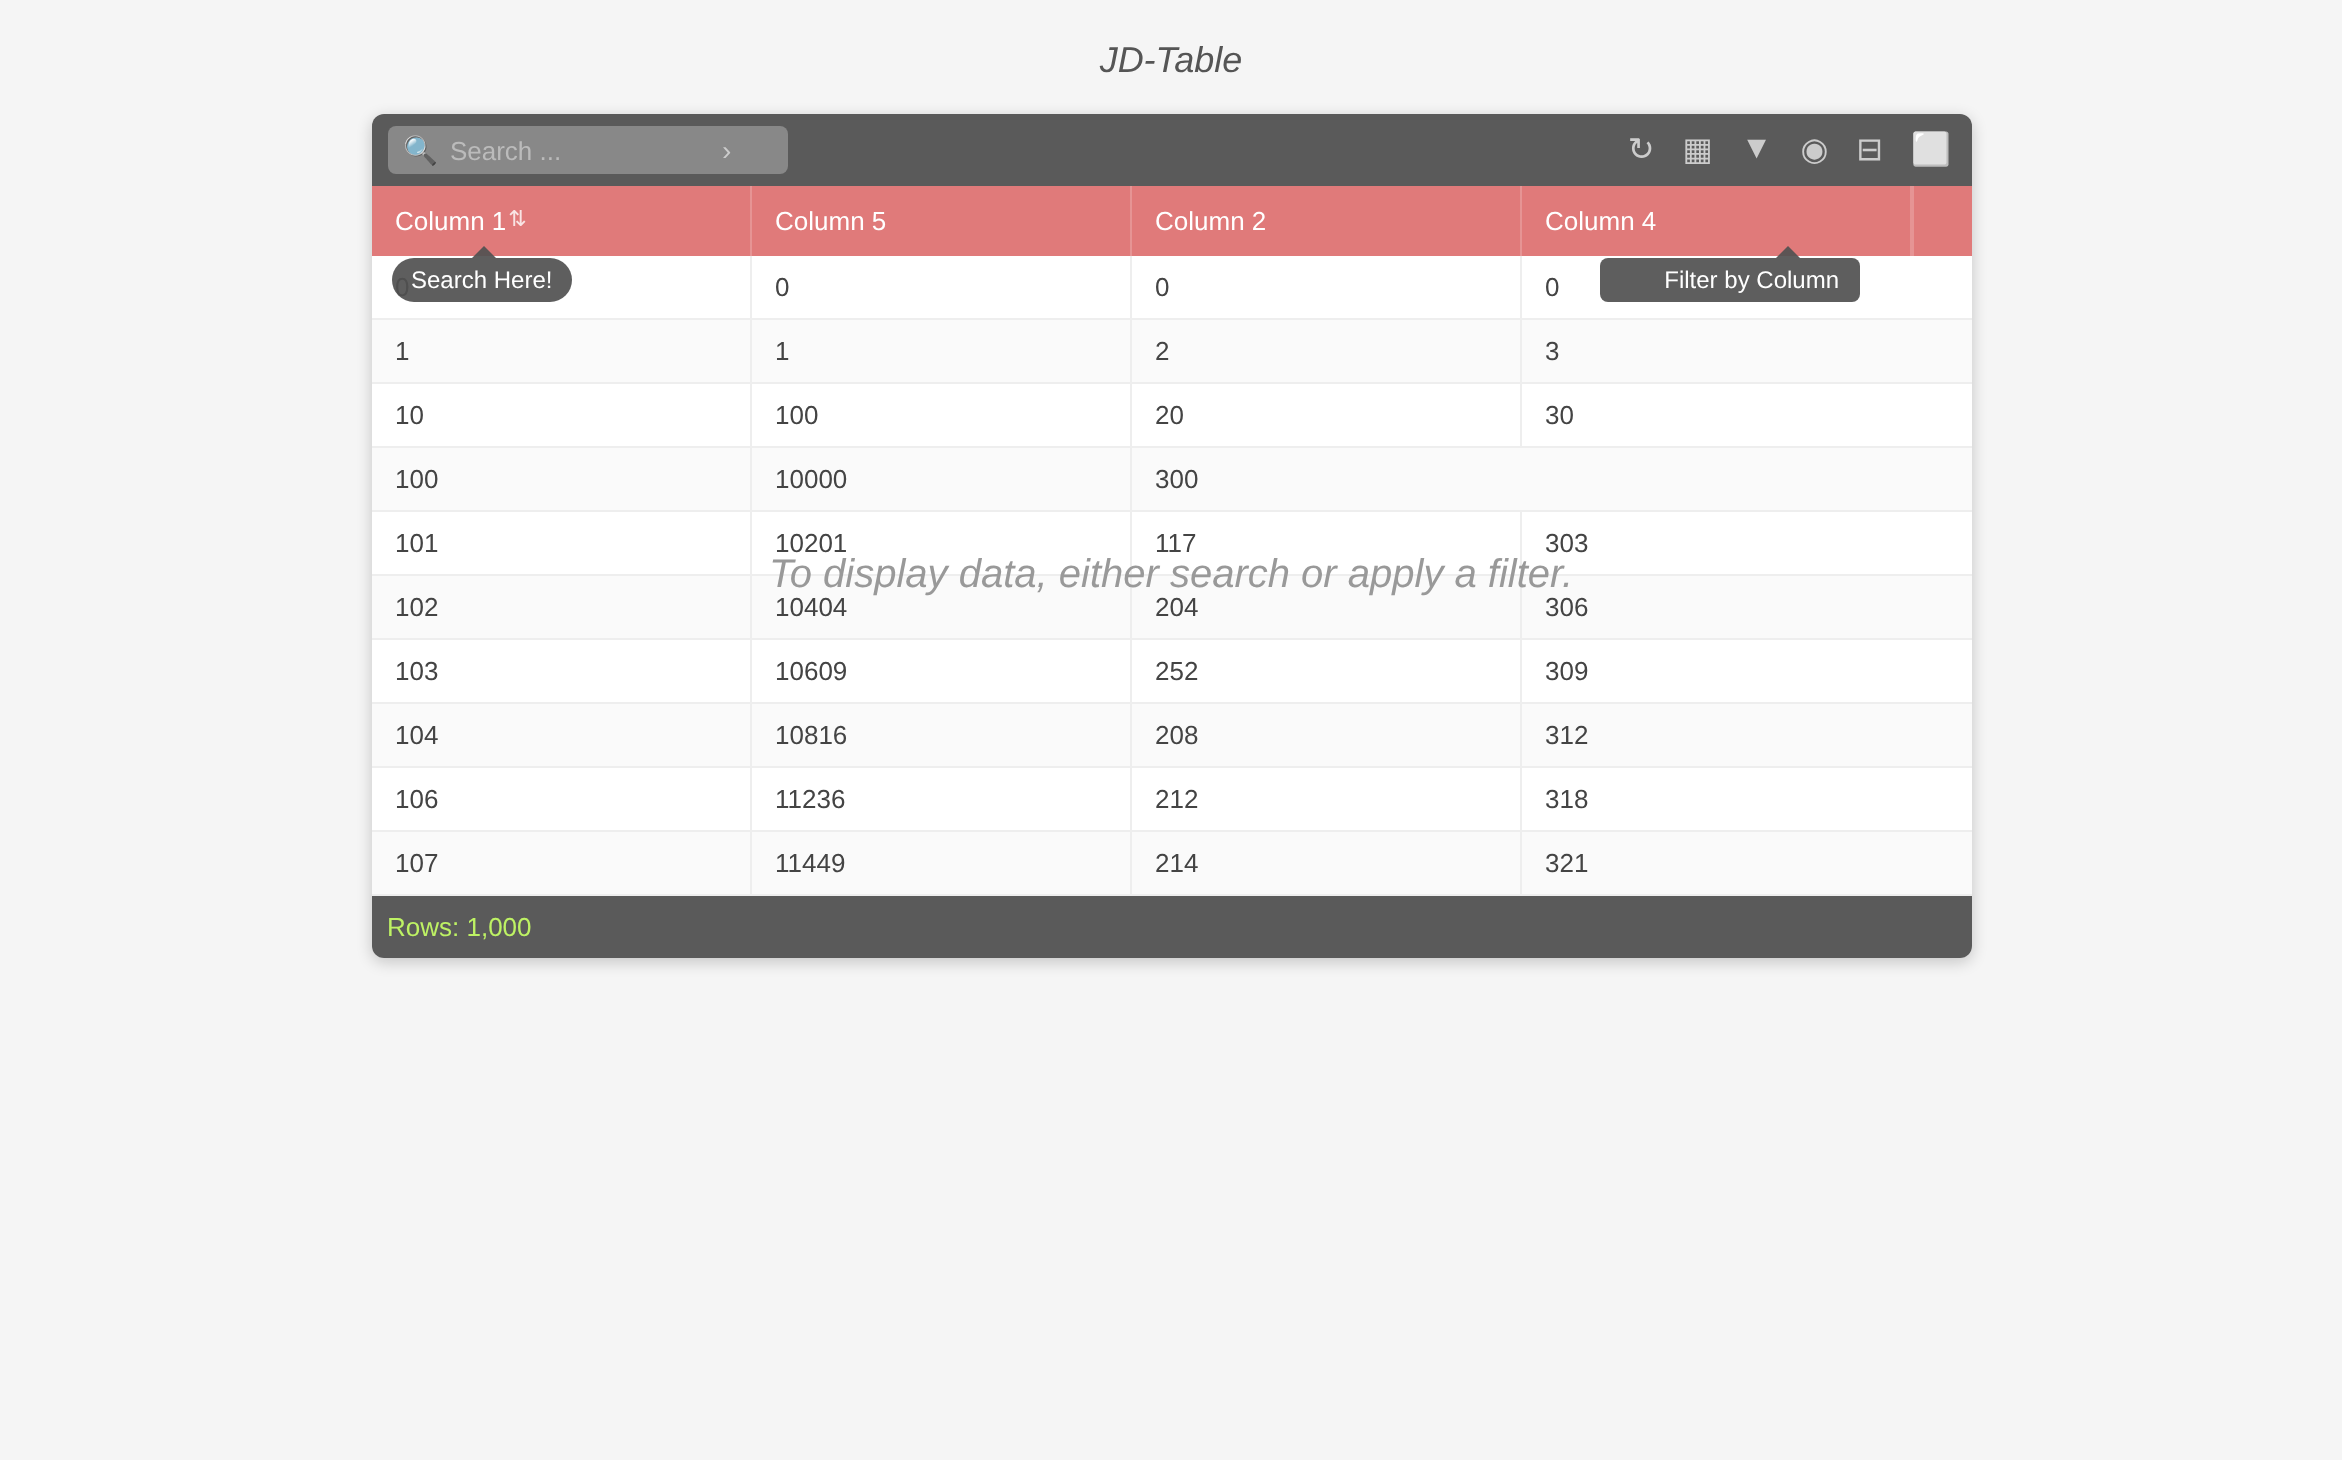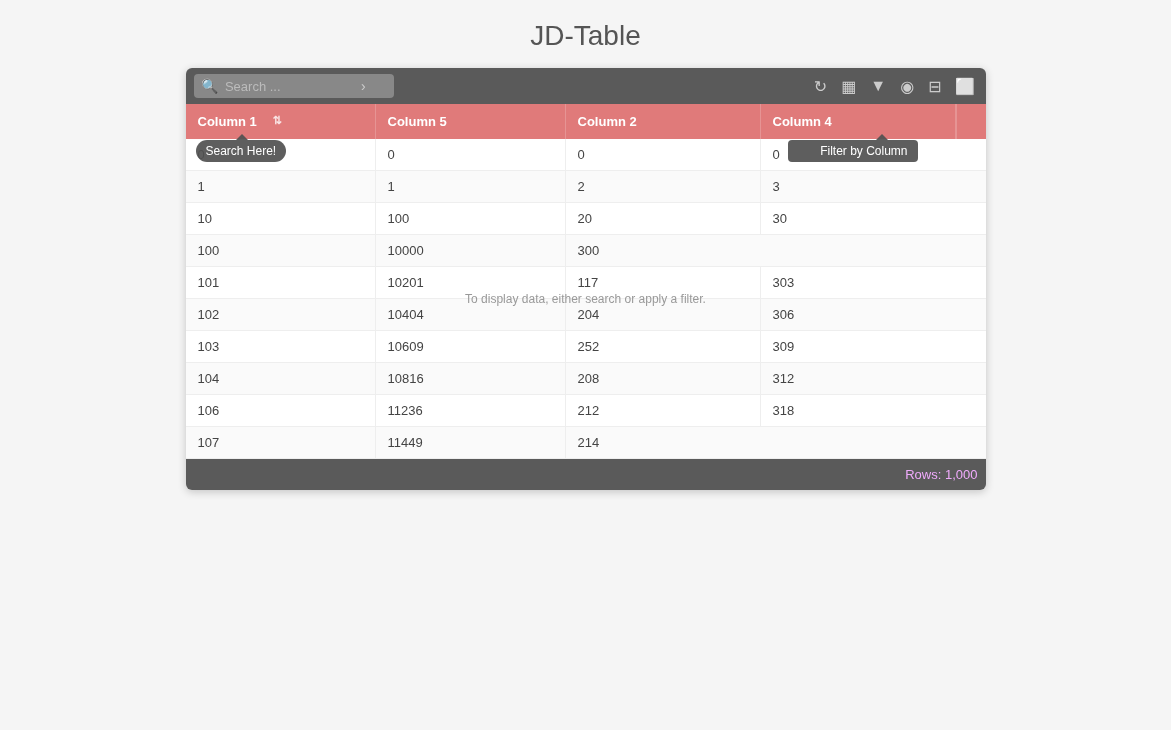--- a/index.html
+++ b/index.html
@@ -7,24 +7,25 @@
       font-family: Arial, sans-serif;
       background: #f5f5f5;
       display: flex;
       flex-direction: column;
       align-items: center;
       padding: 20px;
       min-height: 730px;
     }
 
     .page-title {
-      font-size: 28px;
+      font-size: 18px;
       color: #555;
       margin-bottom: 16px;
       font-weight: 300;
+      font-style: italic;
     }
 
     .table-container {
       width: 800px;
       border-radius: 6px;
       overflow: hidden;
       box-shadow: 0 2px 8px rgba(0,0,0,0.2);
       position: relative;
     }
 
@@ -108,45 +109,45 @@
     }
 
     .callout-search::before {
       top: -12px;
       left: 40px;
       border-bottom-color: rgba(80,80,80,0.92);
     }
 
     .callout-filter {
       top: 36px;
-      right: 68px;
+      right: 56px;
       padding-left: 32px;
     }
 
     .callout-filter::before {
       top: -12px;
       right: 30px;
       border-bottom-color: rgba(80,80,80,0.92);
     }
 
     
     .table-header {
       display: grid;
       grid-template-columns: 190px 190px 195px 195px 30px;
       background: #e07a7a;
     }
 
     .col-header {
       padding: 10px 12px;
       color: #fff;
       font-size: 13px;
-      font-weight: 700;
+      font-weight: 400;
       display: flex;
       align-items: flex-start;
-      gap: 16px;
+      gap: 1px;
       border-right: 1px solid rgba(255,255,255,0.2);
     }
 
     .col-header:last-child {
       border-right: none;
     }
 
     .sort-icon {
       font-size: 11px;
       color: rgba(255,255,255,0.8);
@@ -180,32 +181,33 @@
     .table-cell:last-child {
       border-right: none;
     }
 
     
     .overlay-message {
       position: absolute;
       top: 50%;
       left: 50%;
       transform: translate(-50%, -50%);
-      font-size: 12px;
+      font-size: 20px;
       color: #999;
       pointer-events: none;
       white-space: nowrap;
       text-align: center;
+      font-style: italic;
     }
 
     
     .table-footer {
       background: #5a5a5a;
-      color: #f0abfc;
-      text-align: right;
+      color: #bef264;
+      text-align: left;
       padding: 8px;
       font-size: 13px;
     }
 
     
     .table-body::-webkit-scrollbar {
       width: 8px;
     }
     .table-body::-webkit-scrollbar-track {
       background: #f1f1f1;
@@ -316,19 +318,20 @@
         <div class="table-row">
           <div class="table-cell">106</div>
           <div class="table-cell">11236</div>
           <div class="table-cell">212</div>
           <div class="table-cell">318</div>
         </div>
         <div class="table-row">
           <div class="table-cell">107</div>
           <div class="table-cell">11449</div>
           <div class="table-cell">214</div>
+          <div class="table-cell">321</div>
         </div>
       </div>
   </div>
 
   <div class="table-footer">Rows: 1,000</div>
 
 </div>
 
 </body></html>

